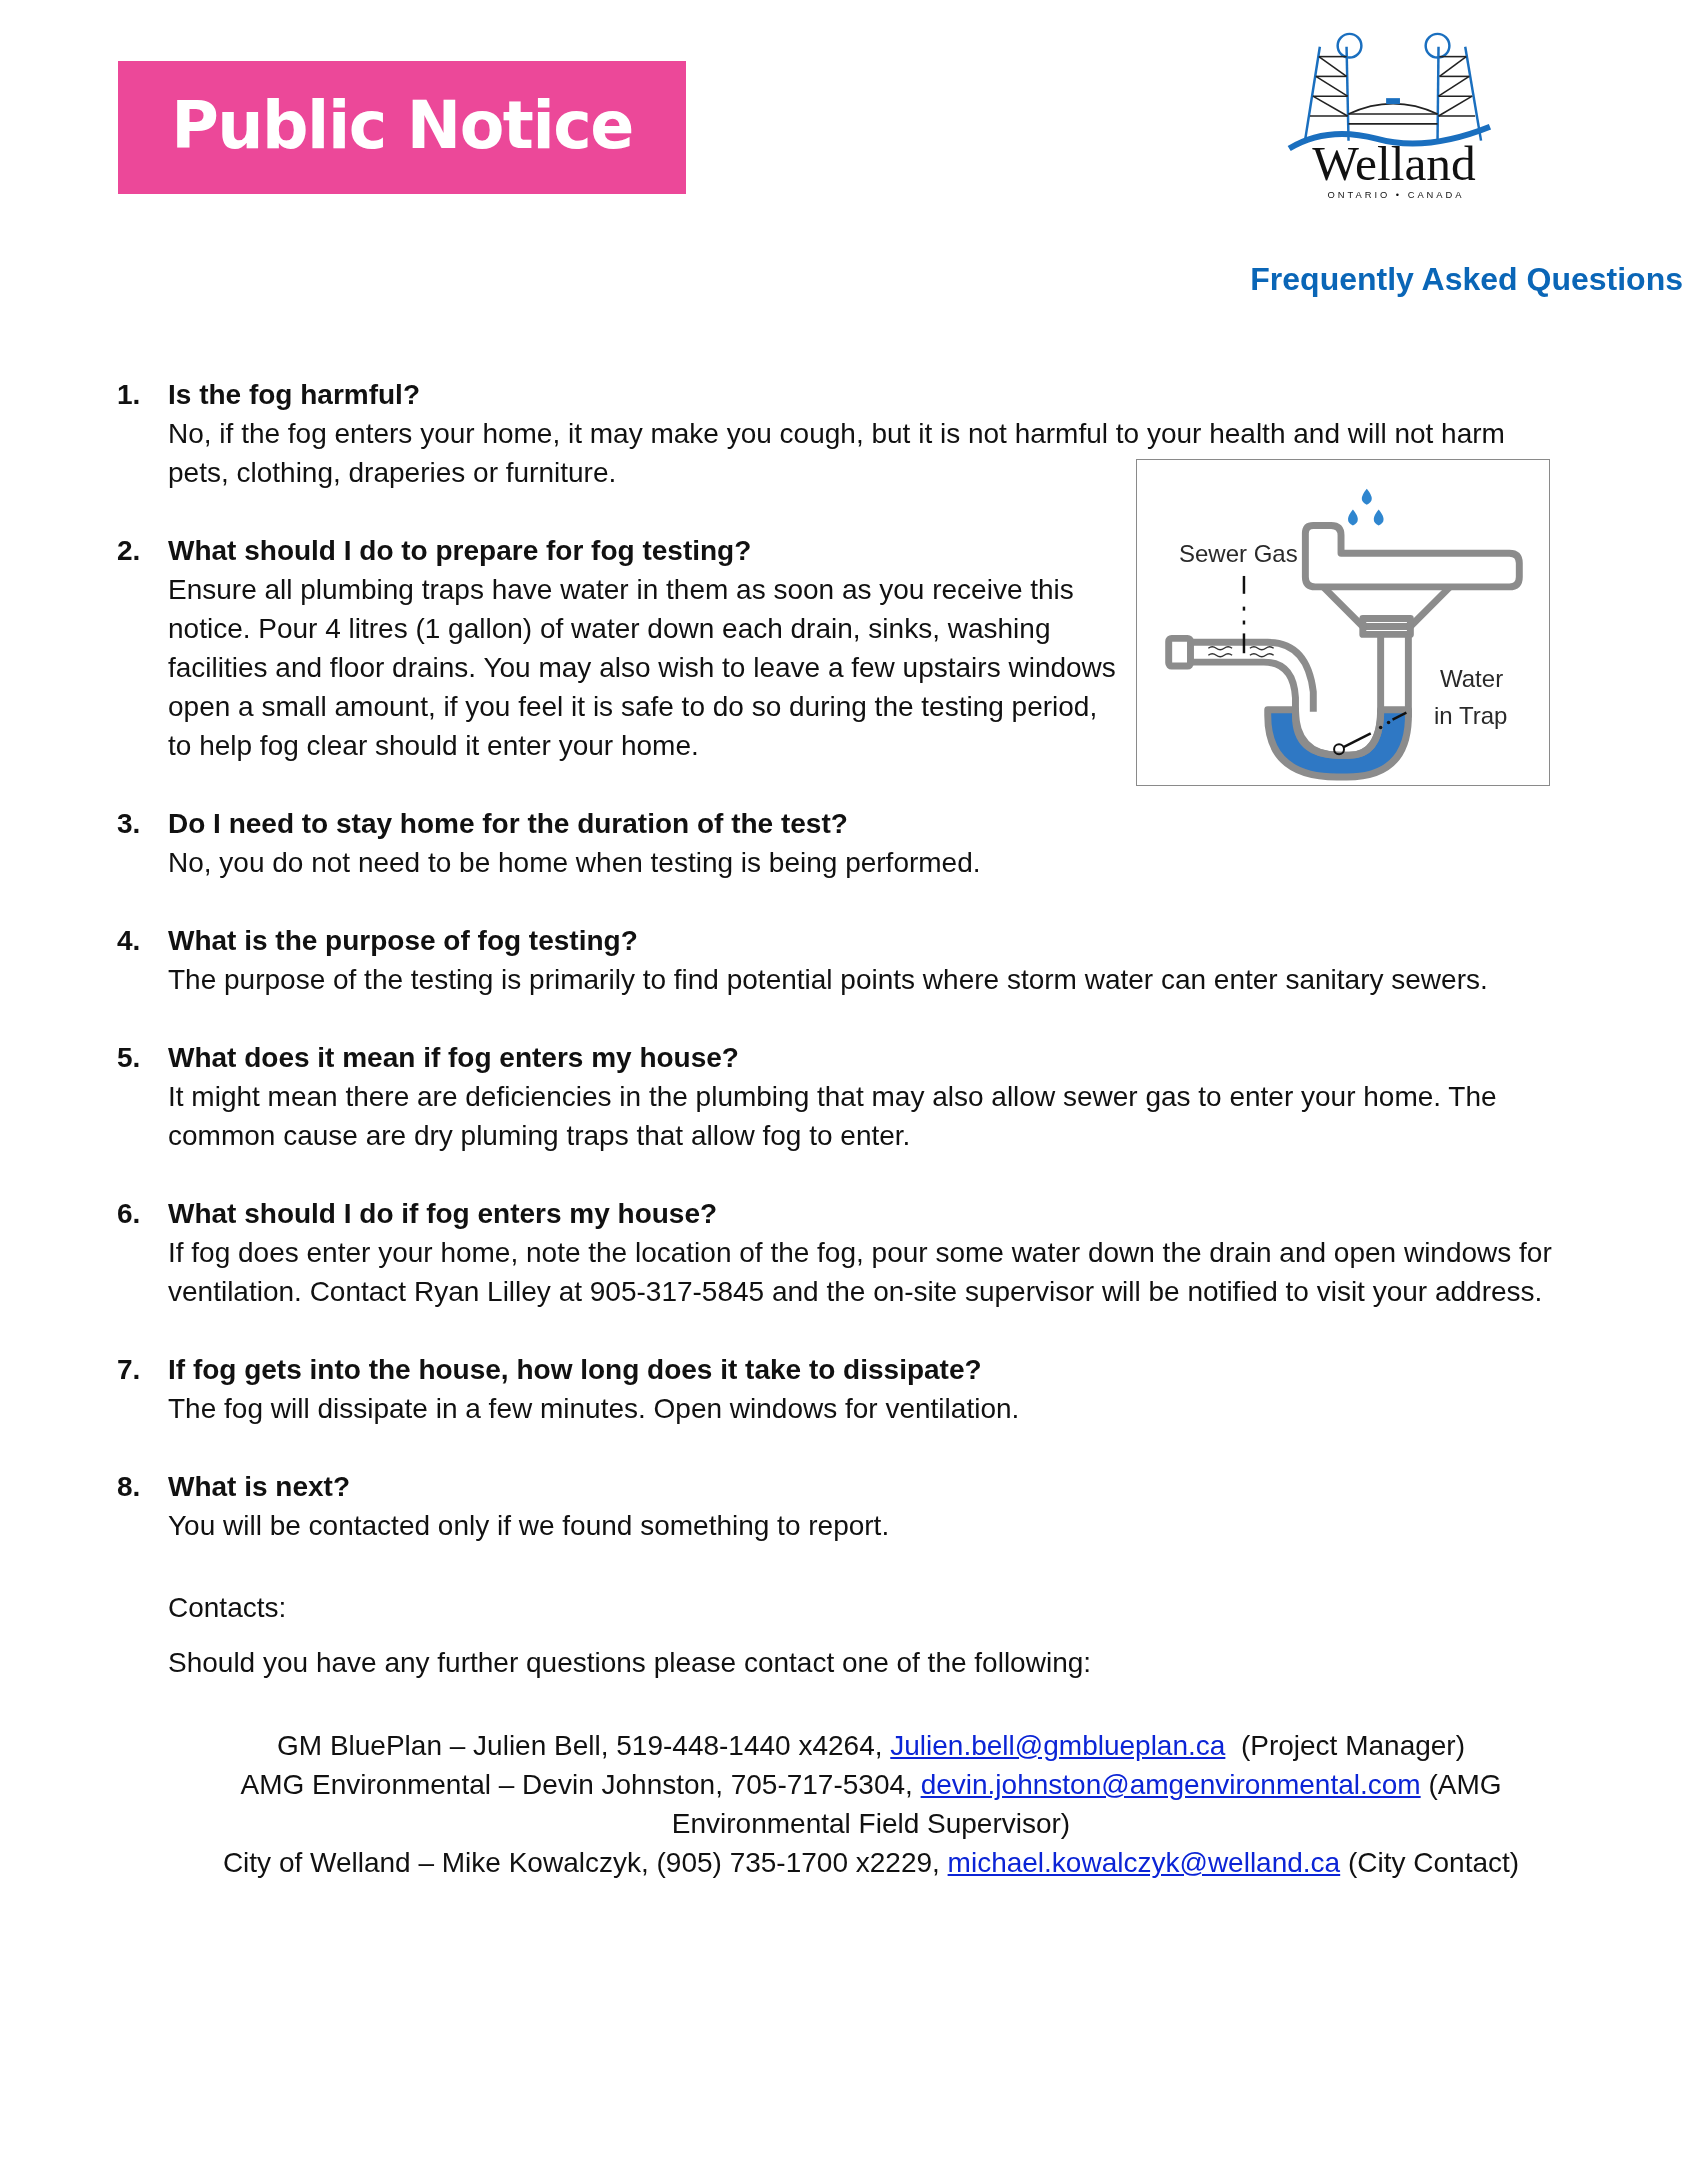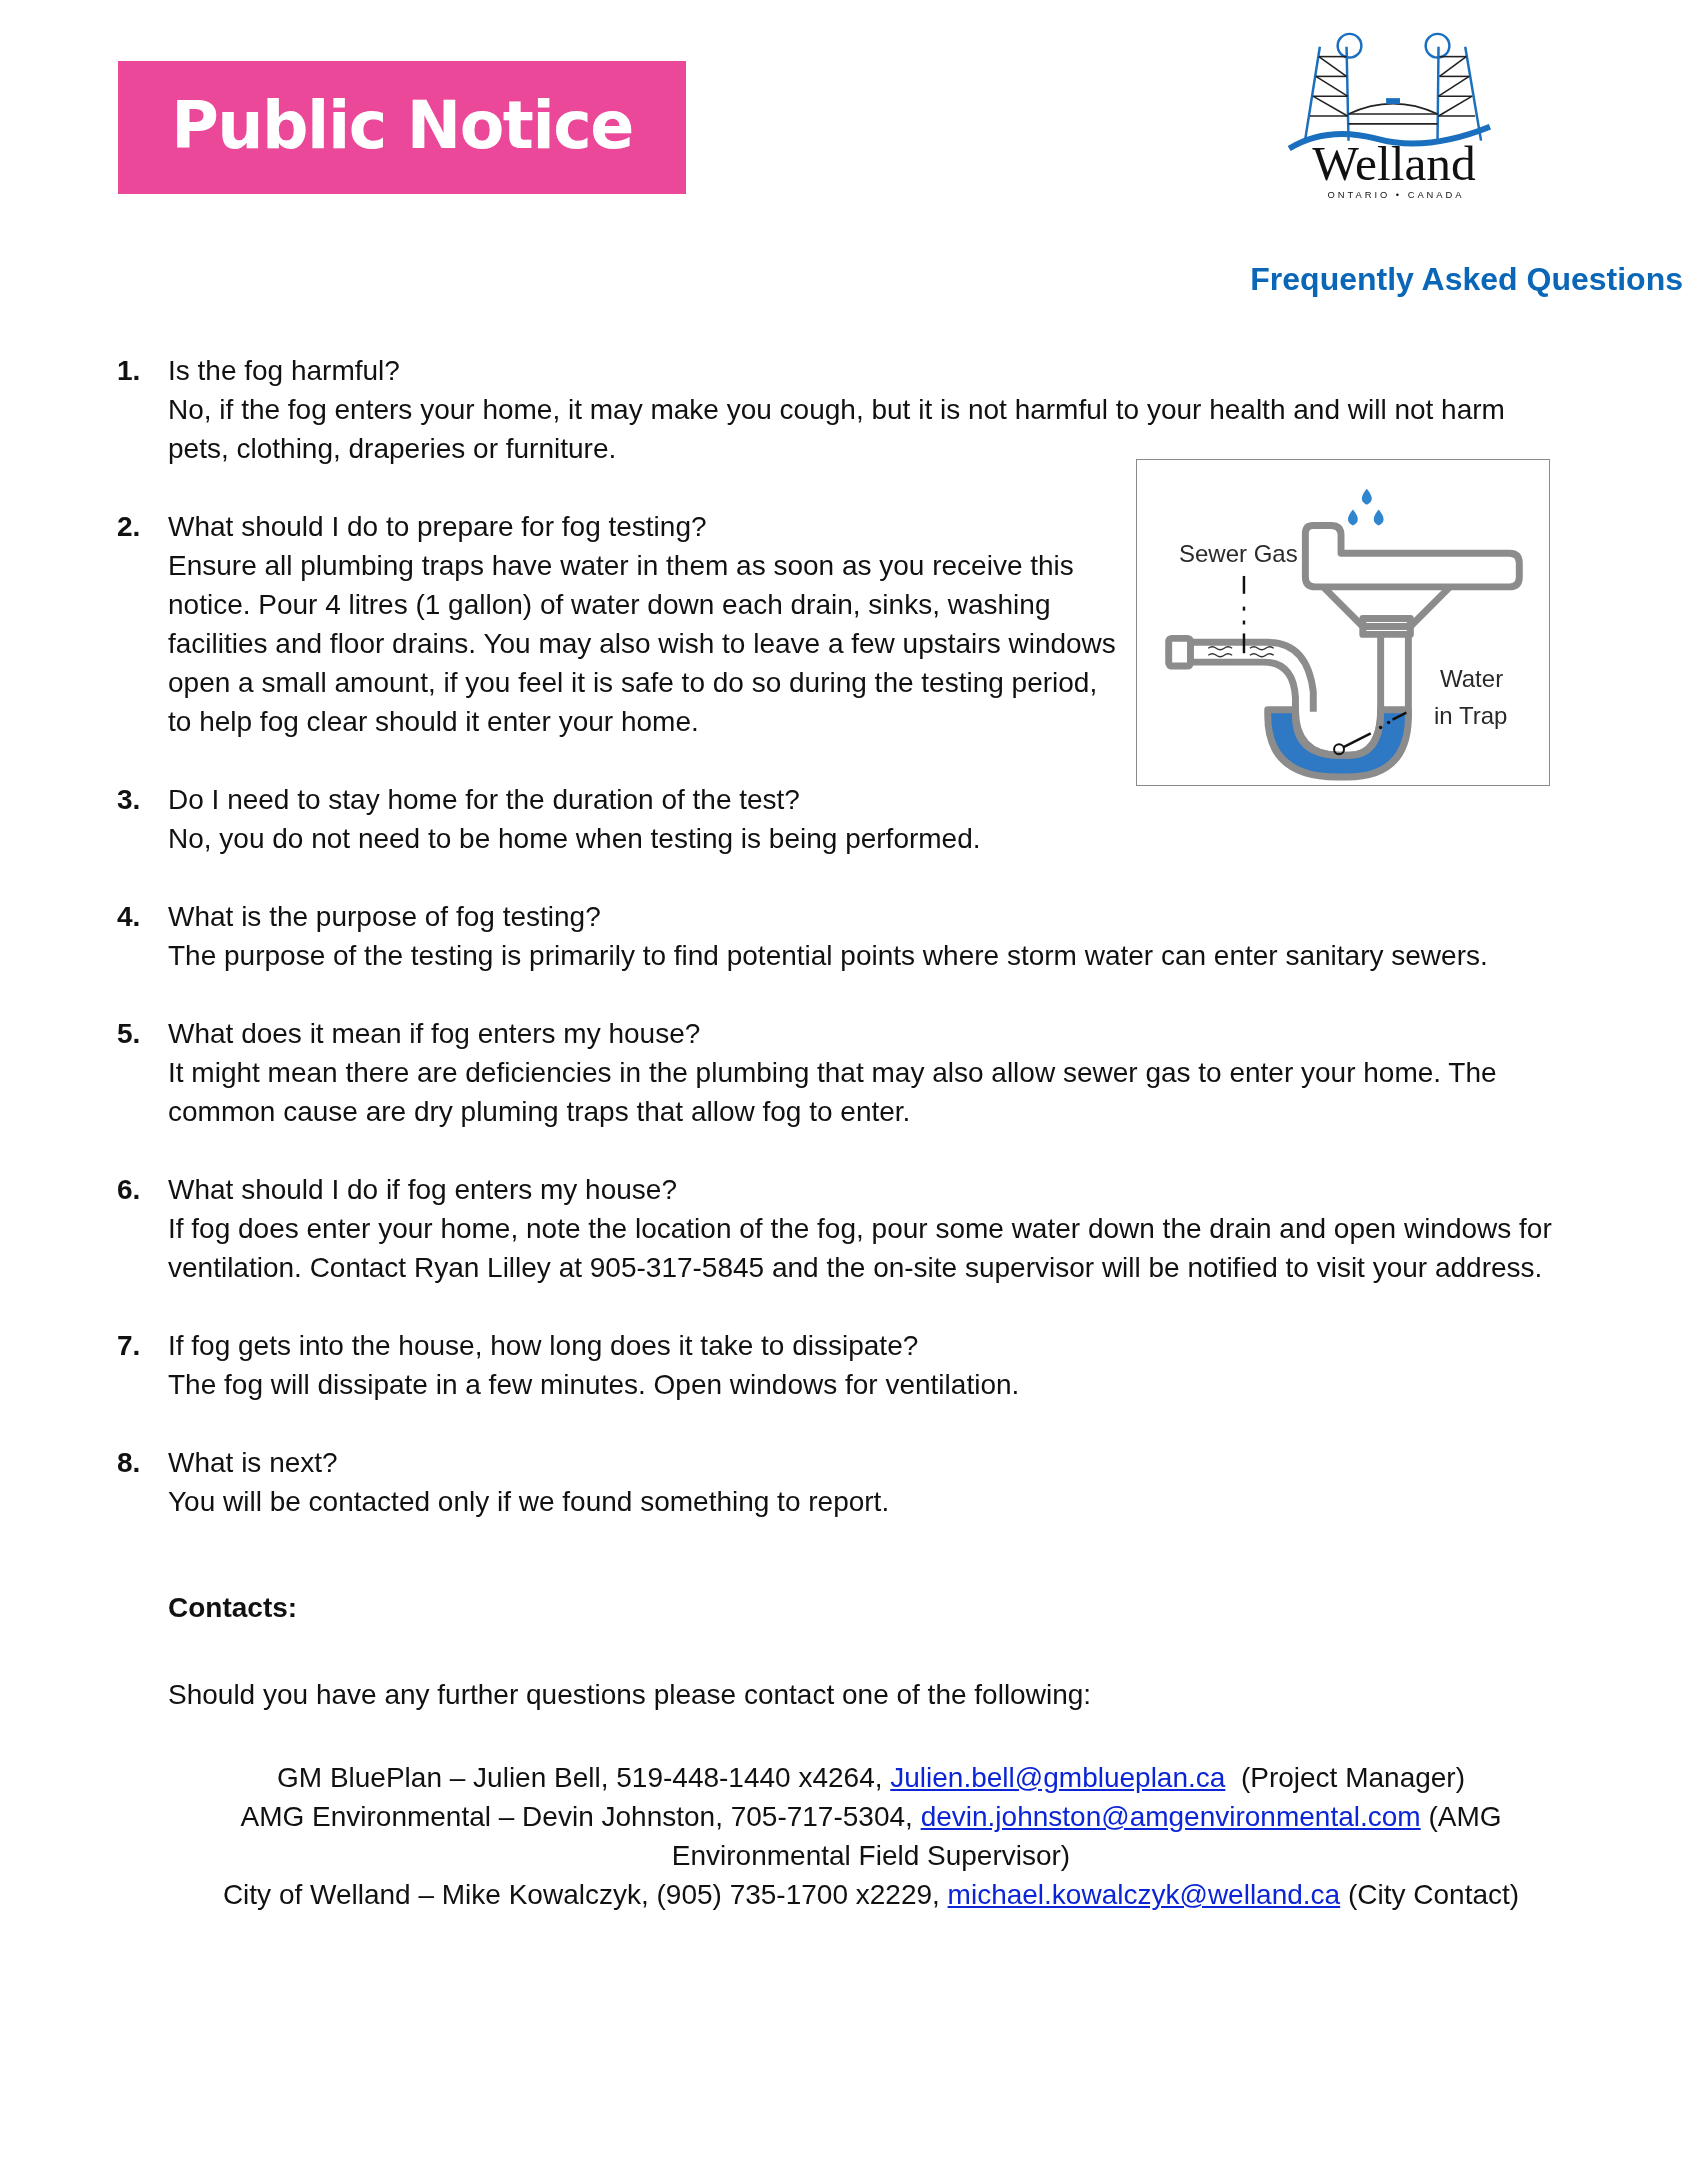--- a/index.html
+++ b/index.html
@@ -66,22 +66,23 @@
       padding-left: 51px;
       margin-bottom: 39px;
     }
     .faq-num {
       position: absolute;
       left: 0;
       top: 0;
       font-weight: bold;
     }
     .faq-q {
-      font-weight: normal;
-      display: block;
+      font-weight: bold;
+      display: block;
+      margin-top: 24px;
     }
     .faq-a {
       display: block;
     }
     .narrow .faq-a {
       width: 950px;
     }
     .diagram {
       position: absolute;
       left: 1136px;
@@ -105,23 +106,23 @@
     }
     .contacts {
       position: absolute;
       left: 168px;
       top: 1588px;
       width: 1406px;
       font-size: 28px;
       line-height: 39px;
     }
     .contacts-heading {
-      font-weight: bold;
-      display: block;
-      margin-bottom: 48px;
+      font-weight: normal;
+      display: block;
+      margin-bottom: 16px;
     }
     .contacts-intro {
       display: block;
       margin-bottom: 44px;
     }
     .contact-line {
       display: block;
       text-align: center;
     }
     a.email {

